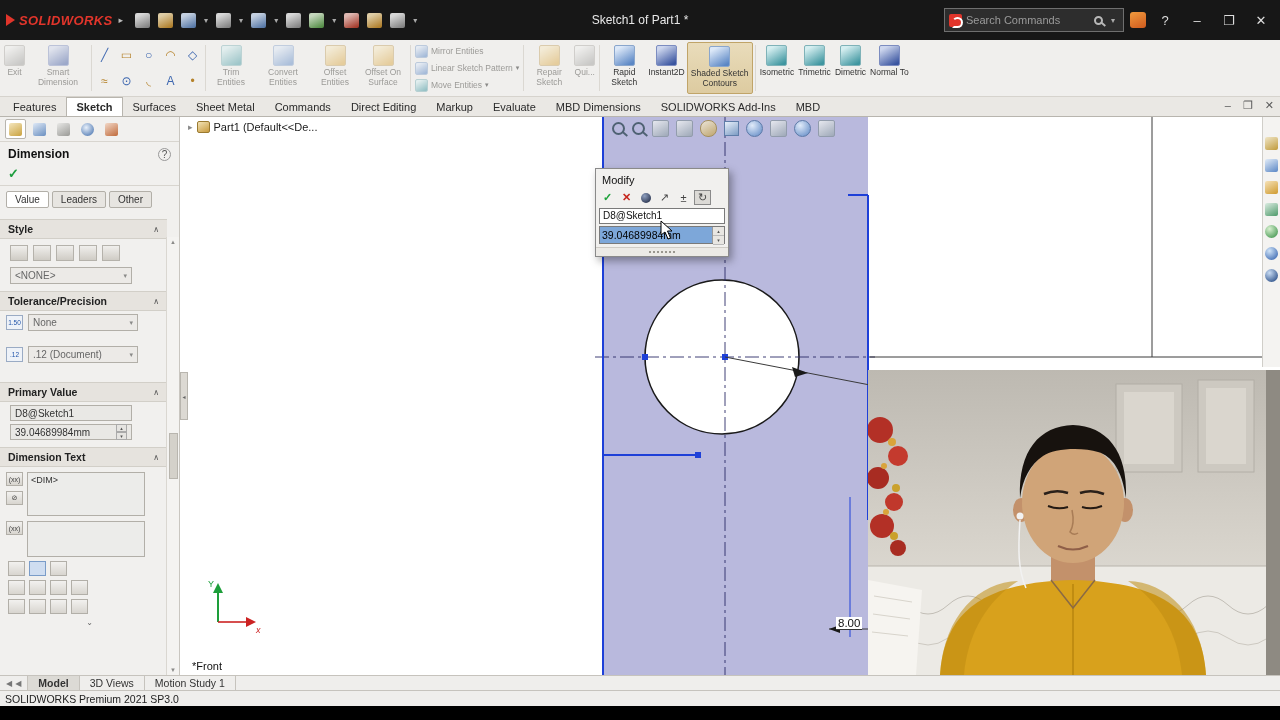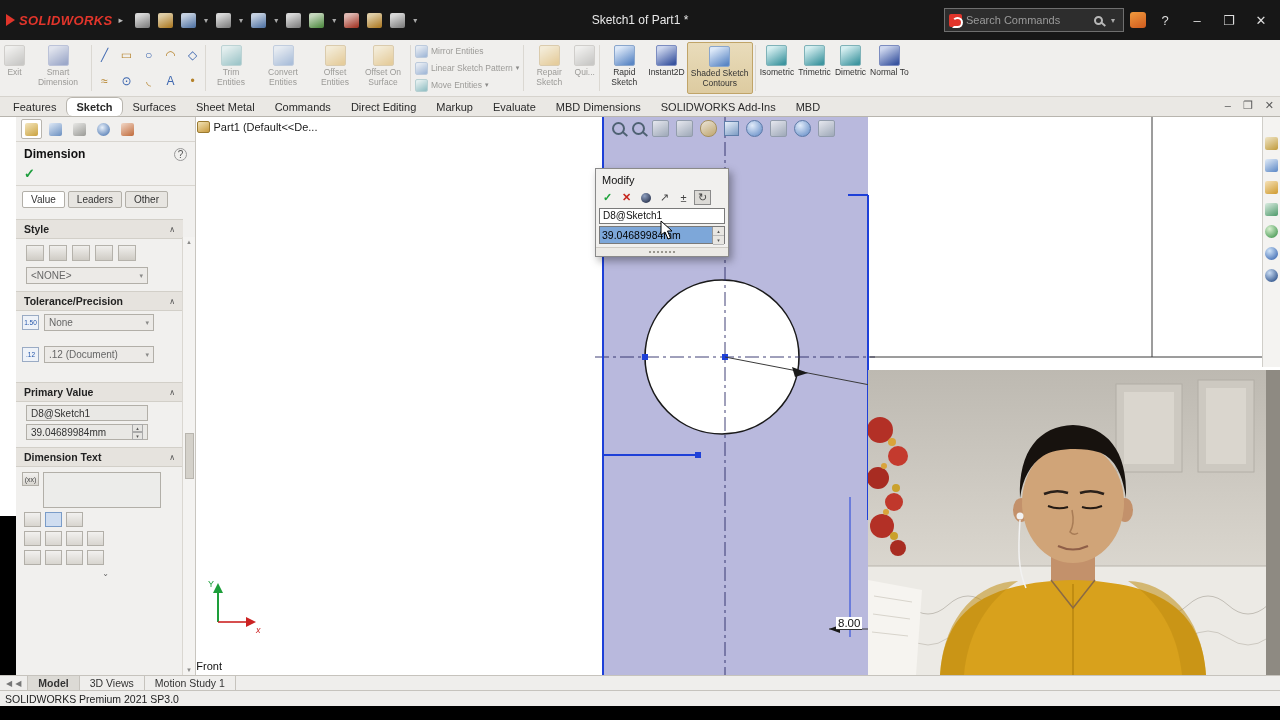--- a/index.html
+++ b/index.html
@@ -61,21 +61,21 @@
   .ecell.alt { color:#b5822a; }
   .rstack { display:flex; flex-direction:column; justify-content:center; gap:4px; flex:0 0 auto; padding:0 2px; }
   .rsmall { display:flex; align-items:center; gap:3px; font-size:8.5px; color:#9b9a97; }
   .ric14 { width:13px; height:13px; border-radius:2px; opacity:.5; }
   .dd { font-size:7px; color:#8a8a88; }
 
   
   .cmdtabs { position:absolute; left:0; top:97px; width:1280px; height:20px; background:#eae8e4;
     border-bottom:1px solid #b8b5ae; display:flex; align-items:flex-end; padding-left:3px; }
   .ctab { font-size:11px; color:#2a2a2a; padding:3px 9px 3px; border:1px solid transparent; border-bottom:none; }
-  .ctab.active { background:#fff; border-color:#b8b5ae; font-weight:bold;border-radius:6px; }
+  .ctab.active { background:#fff; border-color:#b8b5ae; font-weight:bold; }
   .doc-ctrls { position:absolute; right:6px; top:2px; display:flex; gap:12px; }
   .doc-ctrls span { color:#5a5a5a; font-size:11px; }
 
   
   .graphics { position:absolute; left:180px; top:117px; width:1100px; height:558px; background:#fff; }
   .sketch-svg { position:absolute; left:0; top:0; }
   .flyout-tree { position:absolute; left:8px; top:4px; display:flex; align-items:center; gap:4px;
     font-size:11px; color:#1a1a1a; }
   .tree-arrow { color:#8a8a8a; font-size:9px; }
   .part-icon { width:13px; height:12px; background:linear-gradient(150deg,#f2e3b6,#c89a3e);
@@ -120,21 +120,21 @@
     align-items:center; padding:0 2px; }
   .m-spin { width:12px; display:flex; flex-direction:column; border-left:1px solid #9a9a9a; }
   .m-spin span { flex:1; background:#e8e6e2; font-size:5px; line-height:8px; text-align:center;
     color:#555; border-bottom:1px solid #bbb; }
   .m-resize { height:9px; border-top:1px solid #cfccc6; background:#eceae6; display:flex;
     align-items:center; justify-content:center; }
   .m-grip { width:26px; border-top:2px dotted #9a978f; }
   .cursor-arrow { position:absolute; left:660px; top:220px; z-index:40; }
 
   
-  .lpanel { position:absolute; left:16px; top:117px; width:180px; height:558px; background:#f1f0ee;
+  .lpanel { position:absolute; left:0; top:117px; width:180px; height:558px; background:#f1f0ee;
     border-right:1px solid #c9c6c0; font-size:10px; }
   .pmtabs { height:25px; display:flex; align-items:center; gap:3px; padding:2px 5px;
     border-bottom:1px solid #d8d5cf; }
   .pmtab { width:21px; height:20px; display:flex; align-items:center; justify-content:center;
     border:1px solid transparent; border-radius:2px; }
   .pmtab.active { background:#fff; border-color:#b8b5ae; }
   .pmi { width:13px; height:13px; border-radius:2px; }
   .pheader { display:flex; align-items:center; justify-content:space-between; padding:5px 8px 3px;
     font-size:12px; font-weight:bold; color:#111; }
   .phelp { font-size:10px; font-weight:normal; color:#555; width:13px; height:13px; border:1px solid #999;
@@ -526,20 +526,27 @@
       <span>39.04689984mm</span>
       <span class="spin">
         <span>▴</span>
         <span>▾</span>
       </span>
     </div>
 
     <div class="psec">
       <span>Dimension Text</span>
       <span class="chev">∧</span>
+    </div>
+    <div class="dimtext">
+      <div class="dicol">
+        <span class="dico">(xx)</span>
+        <span class="dico">⊘</span>
+      </div>
+      <div class="dta">&lt;DIM&gt;</div>
     </div>
     <div class="dimtext">
       <div class="dicol">
         <span class="dico">(xx)</span>
       </div>
       <div class="dta small"></div>
     </div>
 
     <div class="bgrid">
       <span class="gico"></span>

